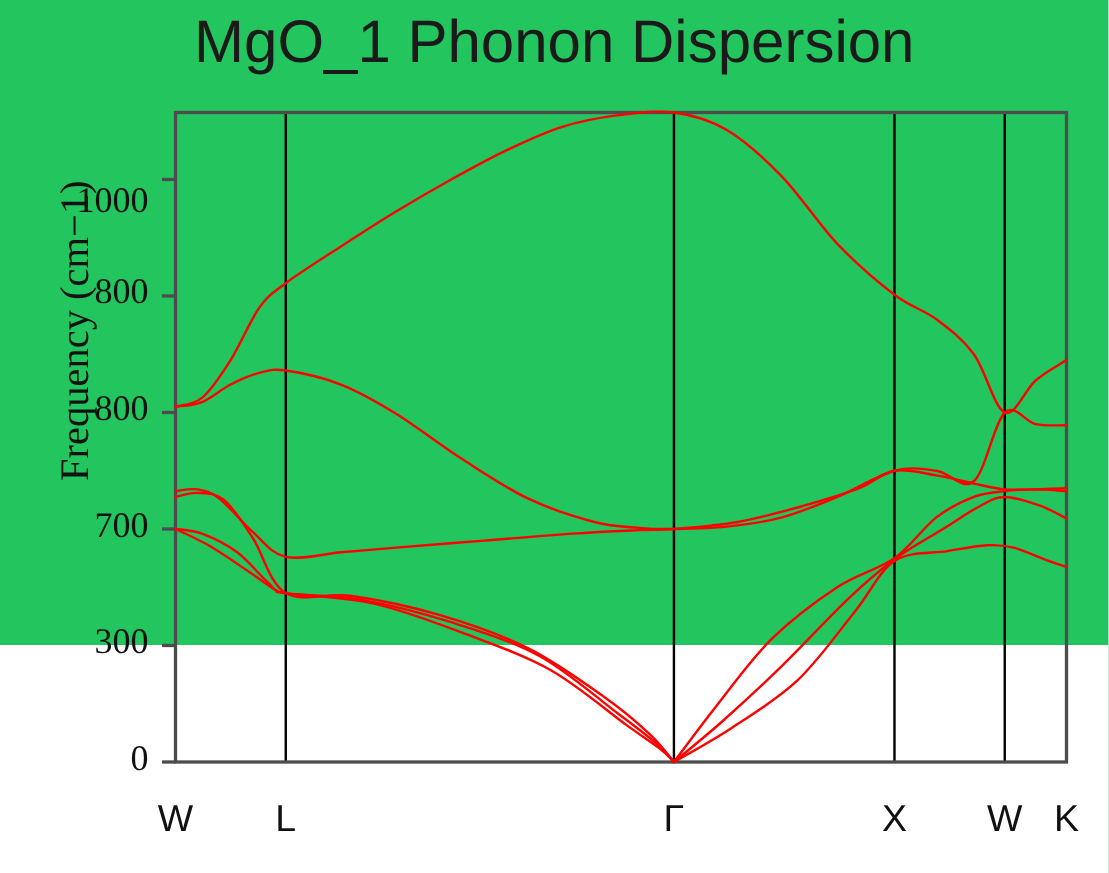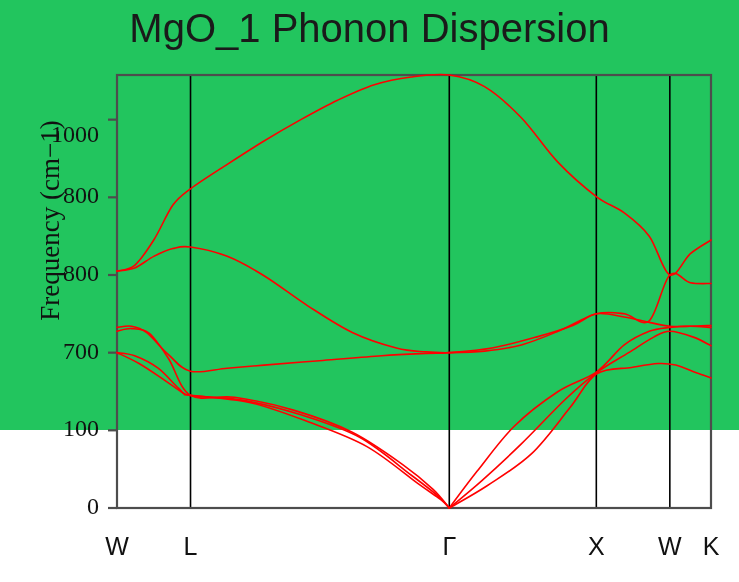--- a/index.html
+++ b/index.html
@@ -40,21 +40,21 @@
 <body>
 
 <div id="root">
 
   <div class="chart-title">MgO_1 Phonon Dispersion</div>
 
   <div class="ylabel">Frequency (cm−1)</div>
 
   <div id="ytick-labels">
       <div class="ytick-label" style="left: 29px; top: 493px;">0</div>
-      <div class="ytick-label" style="left: 29px; top: 415.332px;">100</div>
+      <div class="ytick-label" style="left: 29px; top: 415.332px;">300</div>
       <div class="ytick-label" style="left: 29px; top: 337.664px;">700</div>
       <div class="ytick-label" style="left: 29px; top: 259.996px;">800</div>
       <div class="ytick-label" style="left: 29px; top: 182.327px;">800</div>
       <div class="ytick-label" style="left: 29px; top: 104.659px; margin-top: 16px;">1000</div>
     </div>
   <div id="xtick-labels">
       <div class="xtick-label" style="left: 87px; top: 532px;">W</div>
       <div class="xtick-label" style="left: 160.515px; top: 532px;">L</div>
       <div class="xtick-label" style="left: 419.287px; top: 532px;">Γ</div>
       <div class="xtick-label" style="left: 566.317px; top: 532px;">X</div>

